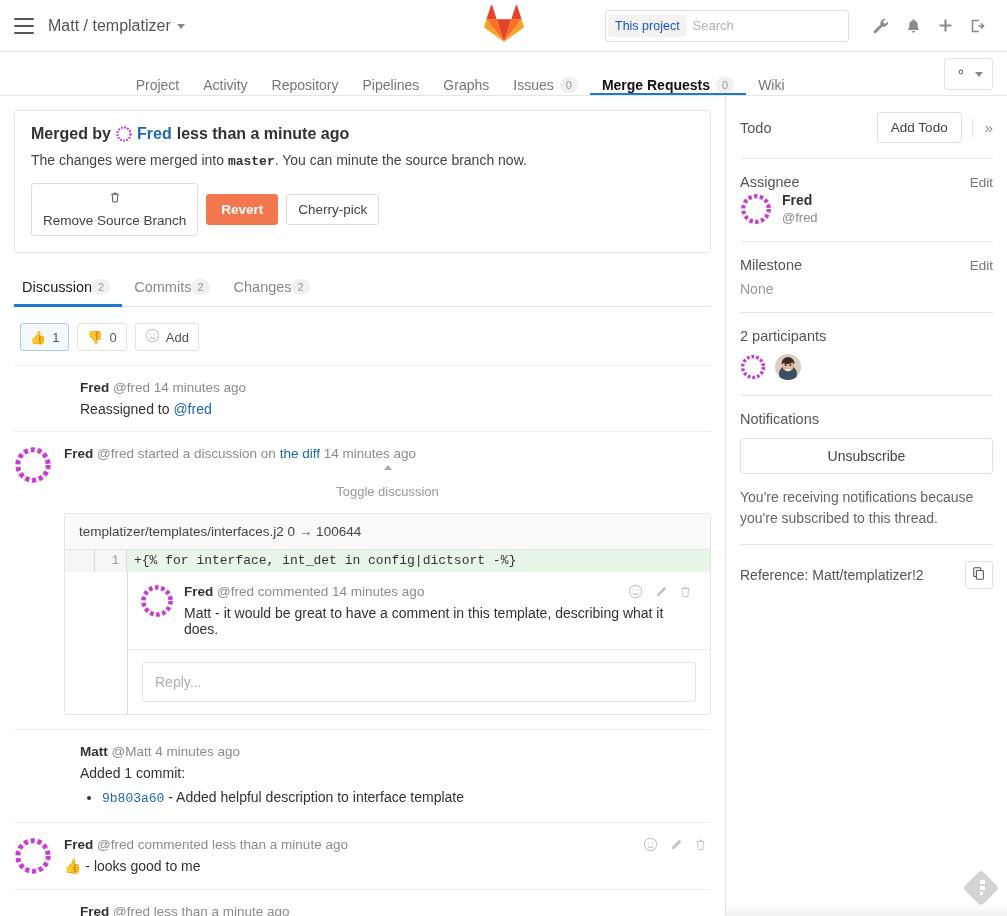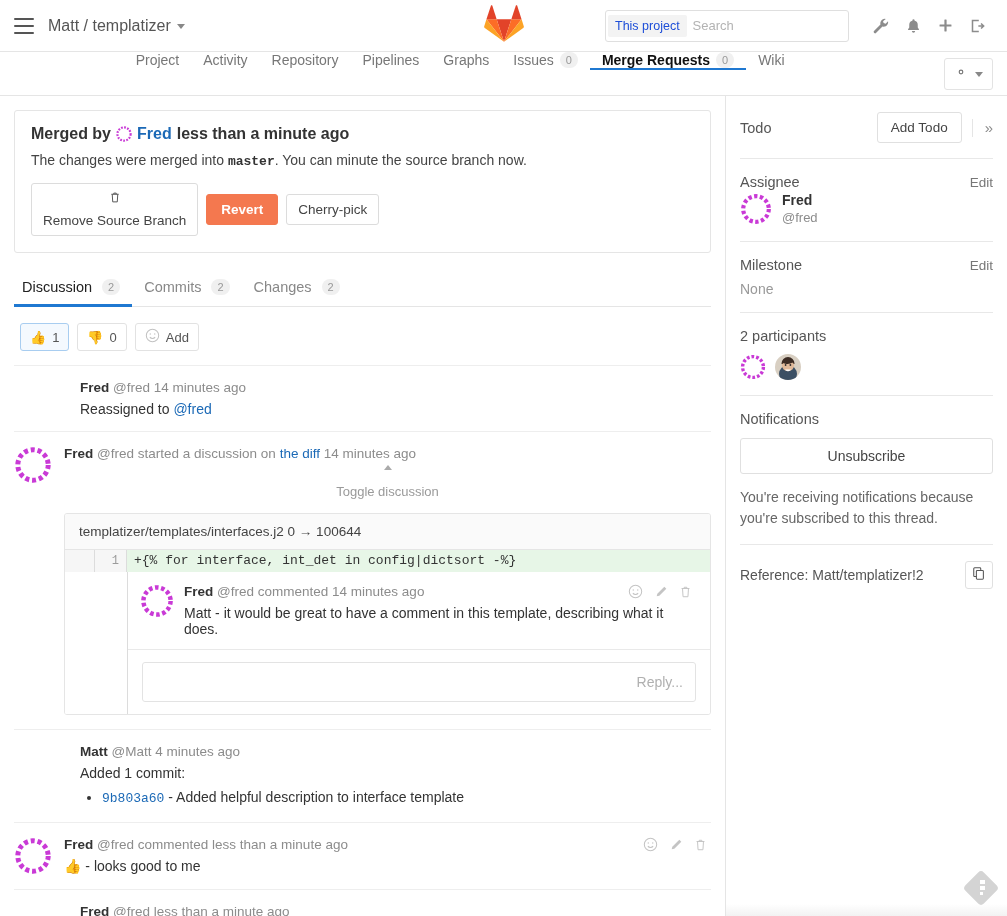--- a/index.html
+++ b/index.html
@@ -78,21 +78,21 @@
   
   .subnav {
     height: 44px;
     background: #fff;
     border-bottom: 1px solid #e5e5e5;
     display: flex; align-items: stretch;
     padding: 0 14px;
     position: relative;
   }
   .subnav-items {
-    display: flex; align-items: flex-start; gap: 0;
+    display: flex; align-items: flex-end; gap: 0;
     margin: 0 auto; padding-left: 36px;
   }
   .subnav-item {
     display: flex; align-items: center; gap: 6px;
     padding: 0 12px; font-size: 14px; color: #777;
     cursor: pointer; white-space: nowrap;
     border-bottom: 2px solid transparent;
   }
   .subnav-item.active {
     color: #111; font-weight: bold;
@@ -158,21 +158,21 @@
     font-weight: bold; padding: 7px 14px;
   }
 
   
   .tabs {
     display: flex; gap: 0; margin-top: 16px;
     border-bottom: 1px solid #e5e5e5;
   }
   .tab {
     padding: 10px 12px 9px 12px; font-size: 14.5px; color: #888;
-    cursor: pointer; display: flex; align-items: center; gap: 10px;
+    cursor: pointer; display: flex; align-items: center; gap: 0;
     border-bottom: 3px solid transparent; margin-bottom: -1px; justify-content: center;
   }
   .tab:first-child { padding-left: 8px; }
   .tab.active { color: #222; border-bottom-color: #1f78d1; }
   .tab .badge-count { background: #f0f0f0; }
 
   
   .awards { display: flex; gap: 8px; padding: 16px 6px 14px 6px; border-bottom: 1px solid #eee; }
   .award {
     border: 1px solid #e2e2e2; border-radius: 3px; background: #fff;
@@ -226,21 +226,21 @@
     flex: 1; font-family: "Liberation Mono", monospace; font-size: 13px;
     color: #333; line-height: 22px; padding-left: 7px; white-space: pre;
   }
   .diff-note-row { display: flex; background: #fff; }
   .diff-note-gutter { width: 63px; border-right: 1px solid #dcdcdc; background: #fff; }
   .diff-note-body { flex: 1; }
   .diff-note {
     display: flex; gap: 10px; padding: 12px 14px 12px 12px;
     border-bottom: 1px solid #e9e9e9; position: relative;
   }
-  .reply-wrap { padding: 12px 14px; text-align: right; }
+  .reply-wrap { padding: 12px 14px; }
   .reply-box {
     border: 1px solid #e3e3e3; border-radius: 3px;
     padding: 11px 12px; font-size: 14px; color: #b0b0b0;
     background: #fff; cursor: text;
   }
 
   
   .av { border-radius: 50%; flex: none; display: block; }
   .av-fred { background: #fff; }
   .commit-list { margin: 8px 0 0 0; padding-left: 22px; }

